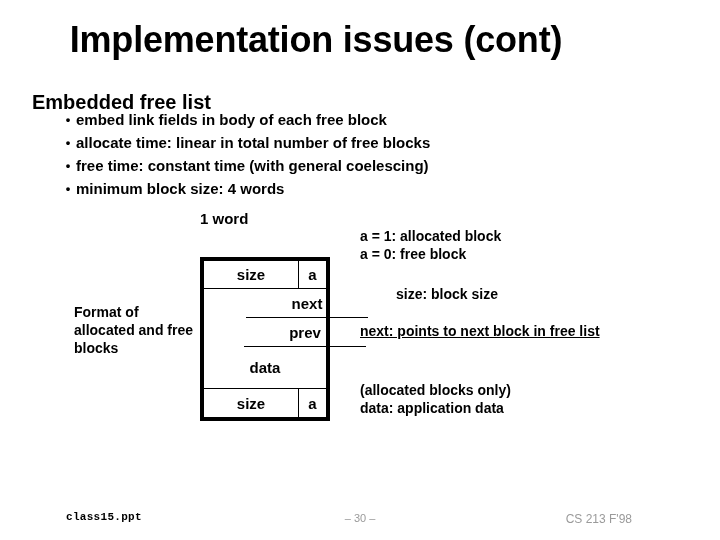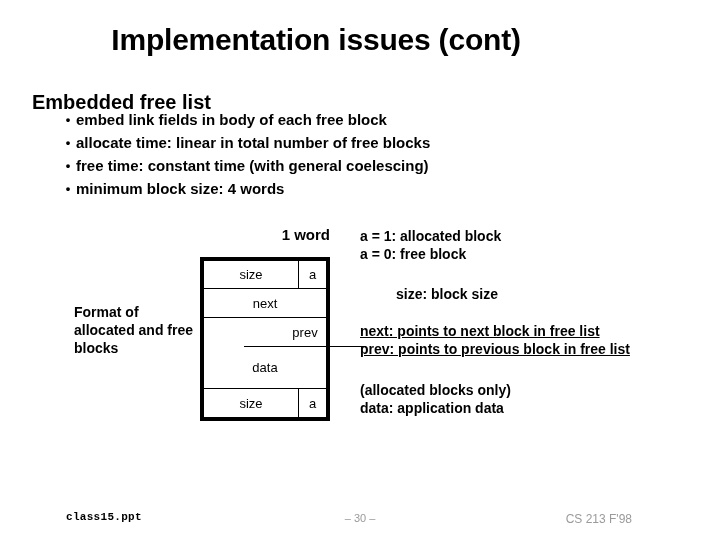--- a/index.html
+++ b/index.html
@@ -18,21 +18,21 @@
     -webkit-font-smoothing: none;
   }
 
   
   .slide-title {
     position: absolute;
     left: 0;
     top: 22px;
     width: 632px;
     text-align: center;
-    font-size: 30px;
+    font-size: 36px;
     font-weight: bold;
     line-height: 36px;
     letter-spacing: -0.2px;
   }
 
   
   .subtitle {
     position: absolute;
     left: 32px;
     top: 74px;
@@ -67,23 +67,23 @@
   .bullet-text {
     flex: 1 1 auto;
     white-space: nowrap;
   }
   .bullet-text .ital { }
 
   
   .word-label {
     position: absolute;
     left: 200px;
-    top: 226px;
+    top: 210px;
     width: 130px;
-    text-align: right;
+    text-align: left;
     font-size: 15px;
     font-weight: bold;
     line-height: 18px;
   }
 
   .block-box {
     position: absolute;
     left: 200px;
     top: 257px;
     width: 130px;
@@ -98,30 +98,30 @@
     box-sizing: border-box;
     border-bottom: 1px solid #000000;
     width: 100%;
   }
   .block-row:last-child { border-bottom: none; }
 
   .cell {
     display: flex;
     align-items: center;
     justify-content: center;
-    font-size: 13px;
-    font-weight: normal;
+    font-size: 15px;
+    font-weight: bold;
     box-sizing: border-box;
   }
   .cell-size  { flex: 1 1 auto; border-right: 1px solid #000000; }
   .cell-a     { flex: 0 0 27px; }
   .cell-full  { flex: 1 1 auto; }
 
   .row-h-head { height: 28px; }
-  .row-h-next { height: 29px; }
+  .row-h-next { height: 29px; margin-left: 42px; }
   .row-h-prev { height: 29px; margin-left: 40px; }
   .row-h-data { height: 42px; }
   .row-h-foot { height: 28px; }
 
   
   .format-caption {
     position: absolute;
     left: 74px;
     top: 303px;
     width: 120px;
@@ -238,21 +238,20 @@
     <div>a = 1: allocated block</div>
     <div>a = 0: free block</div>
   </div>
 
   <div class="anno anno-size">
     <div>size: block size</div>
   </div>
 
   <div class="anno anno-np">
     <div>next: points to next block in free list</div>
-    <div>prev: points to previous block in free list</div>
   </div>
 
   <div class="anno anno-data">
     <div>(allocated blocks only)</div>
     <div>data: application data</div>
   </div>
 
   <div class="footer-file">class15.ppt</div>
 
   <div class="footer-page">– 30 –</div>

